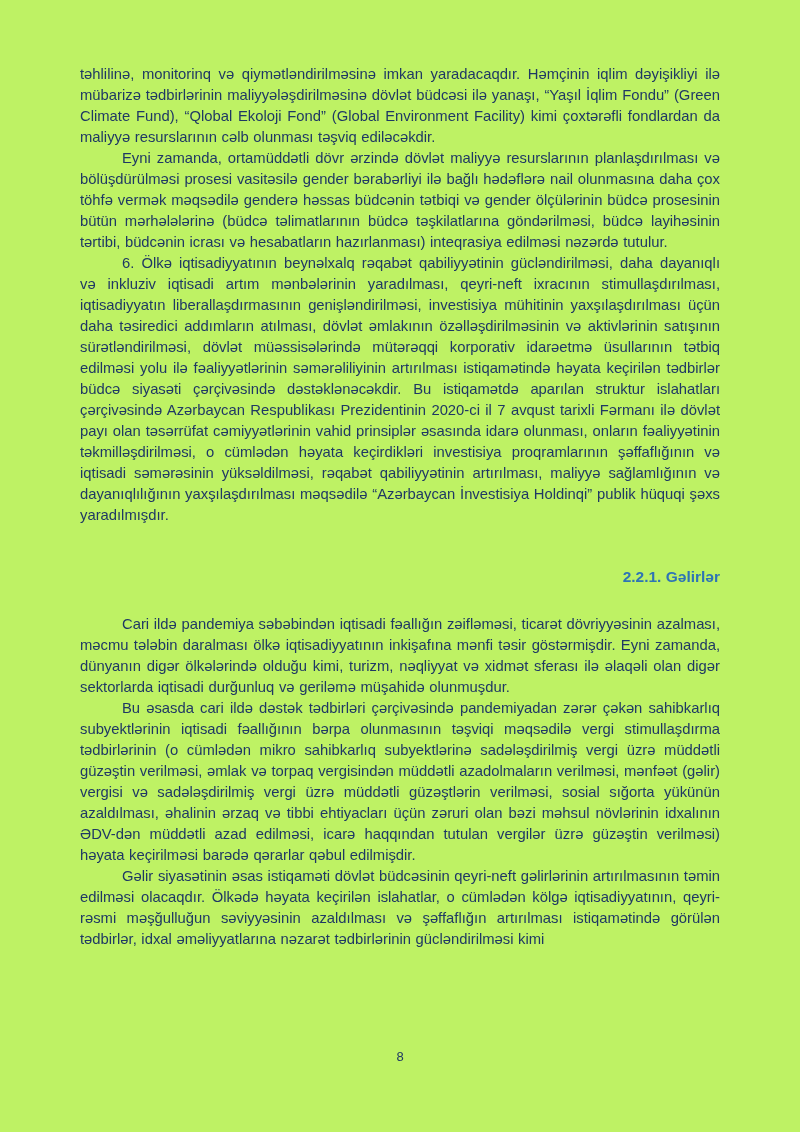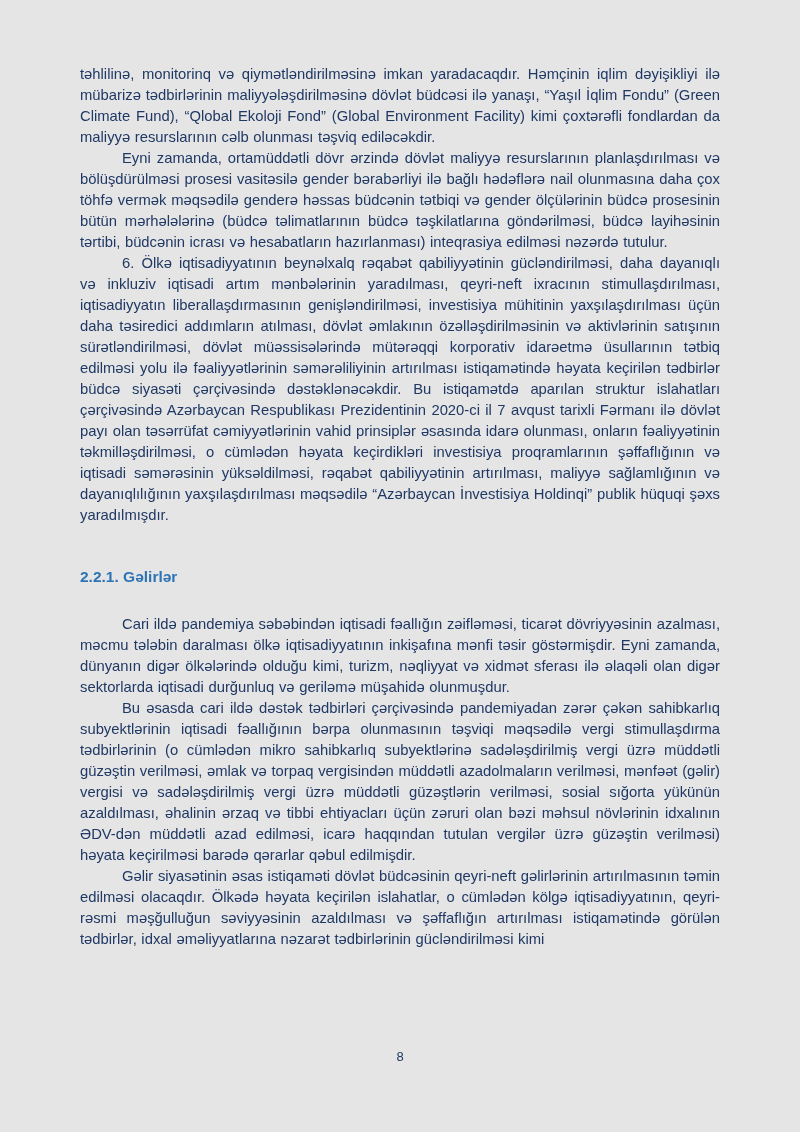--- a/index.html
+++ b/index.html
@@ -6,42 +6,42 @@
   html, body {
     margin: 0;
     padding: 0;
     background: #ffffff;
   }
   .page {
     position: relative;
     width: 800px;
     height: 1132px;
     margin: 0 auto;
-    background: #e5e5e5;
+    background: #bef264;
     font-family: "Liberation Sans", sans-serif;
     overflow: hidden;
   }
   .content {
     padding: 64px 80px 0 80px;
     color: #1f3864;
     font-size: 14.8px;
     line-height: 1.42;
     text-align: justify;
   }
   .para {
     margin: 0;
     text-indent: 42px;
     word-spacing: 0.5px;
   }
   .para.no-indent {
     text-indent: 0;
   }
   .heading {
     margin: 40px 0 26px 0;
-    text-align: left;
+    text-align: right;
     text-indent: 0;
     color: #2e74b5;
     font-size: 15.5px;
     font-weight: bold;
   }
   .footer {
     position: absolute;
     left: 0;
     right: 0;
     bottom: 68px;

